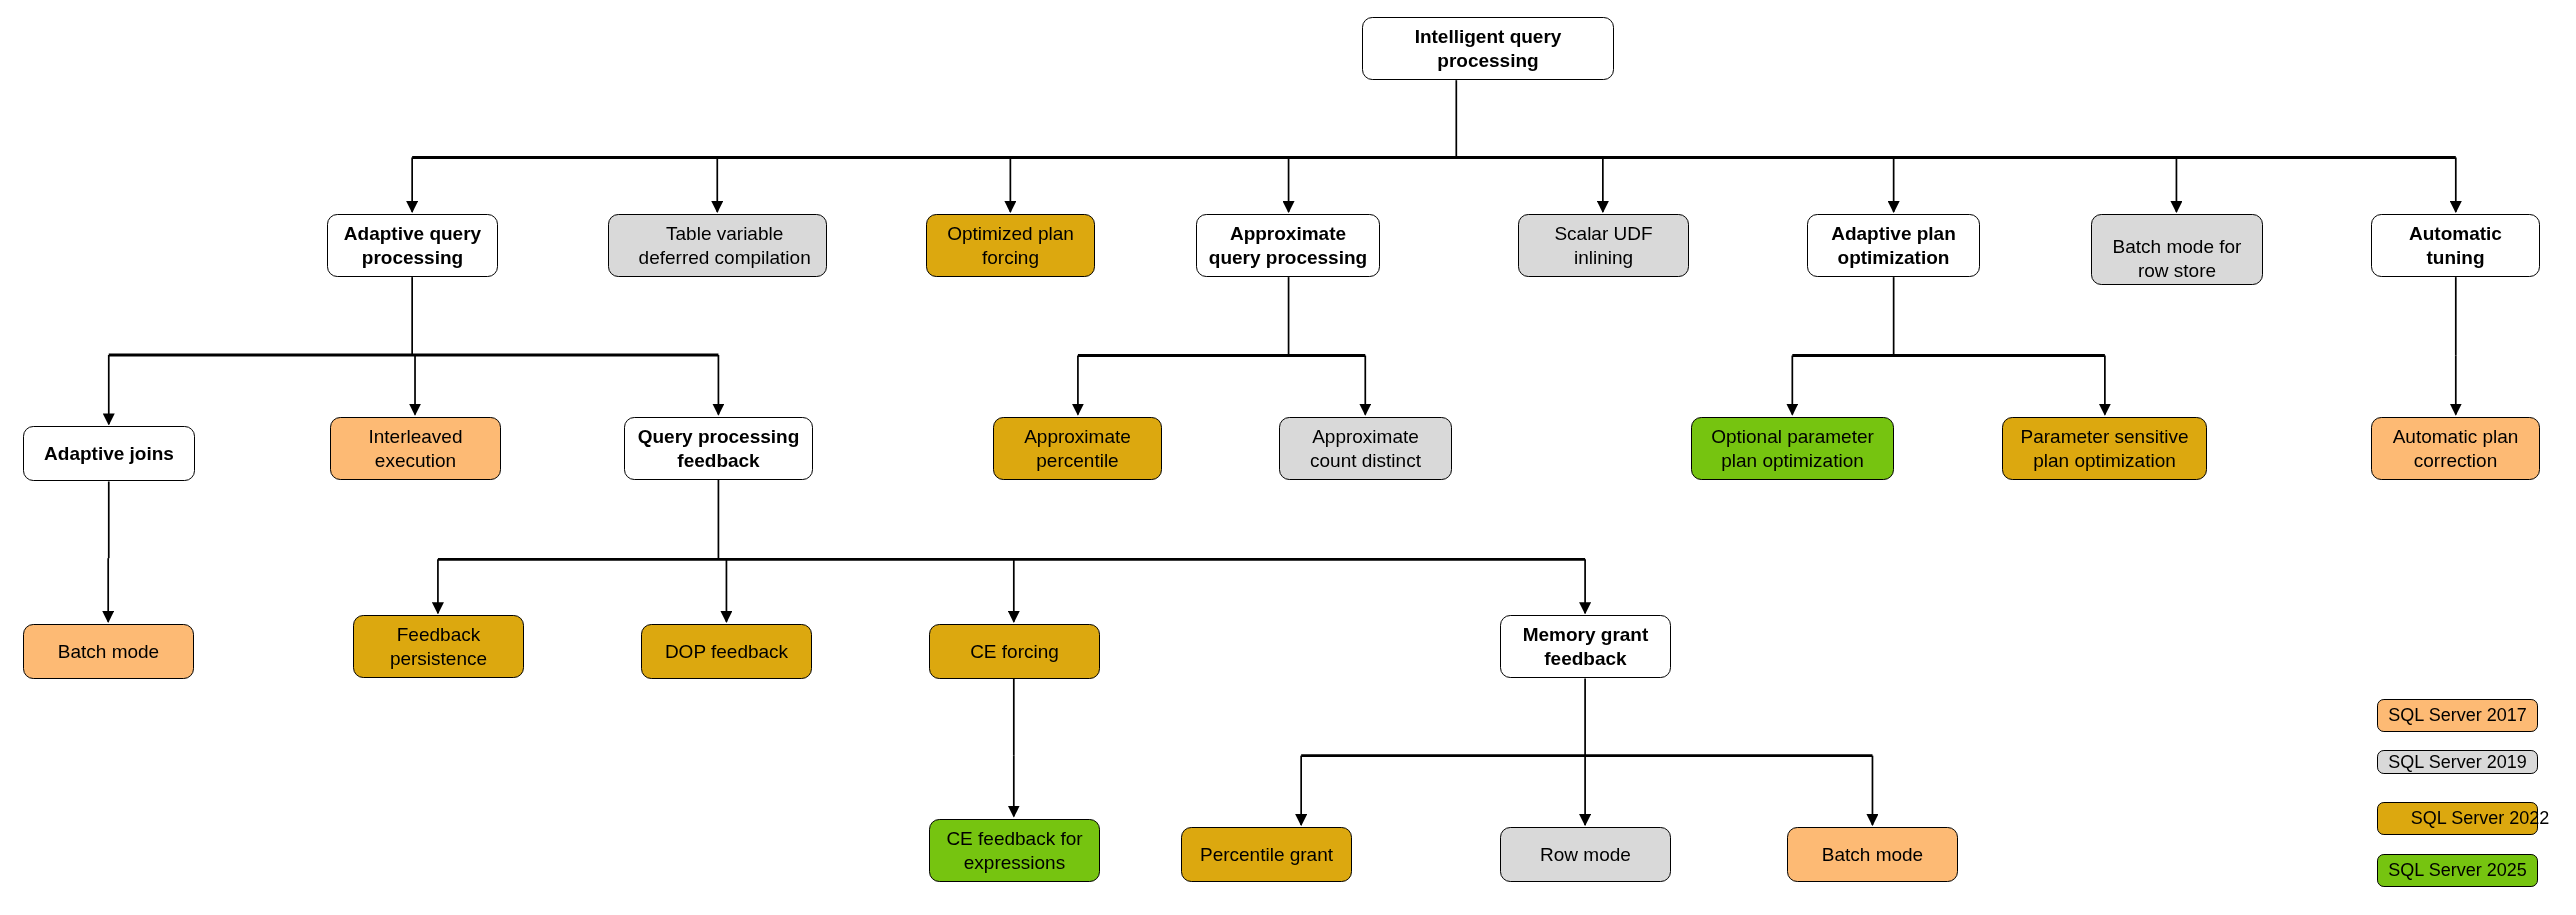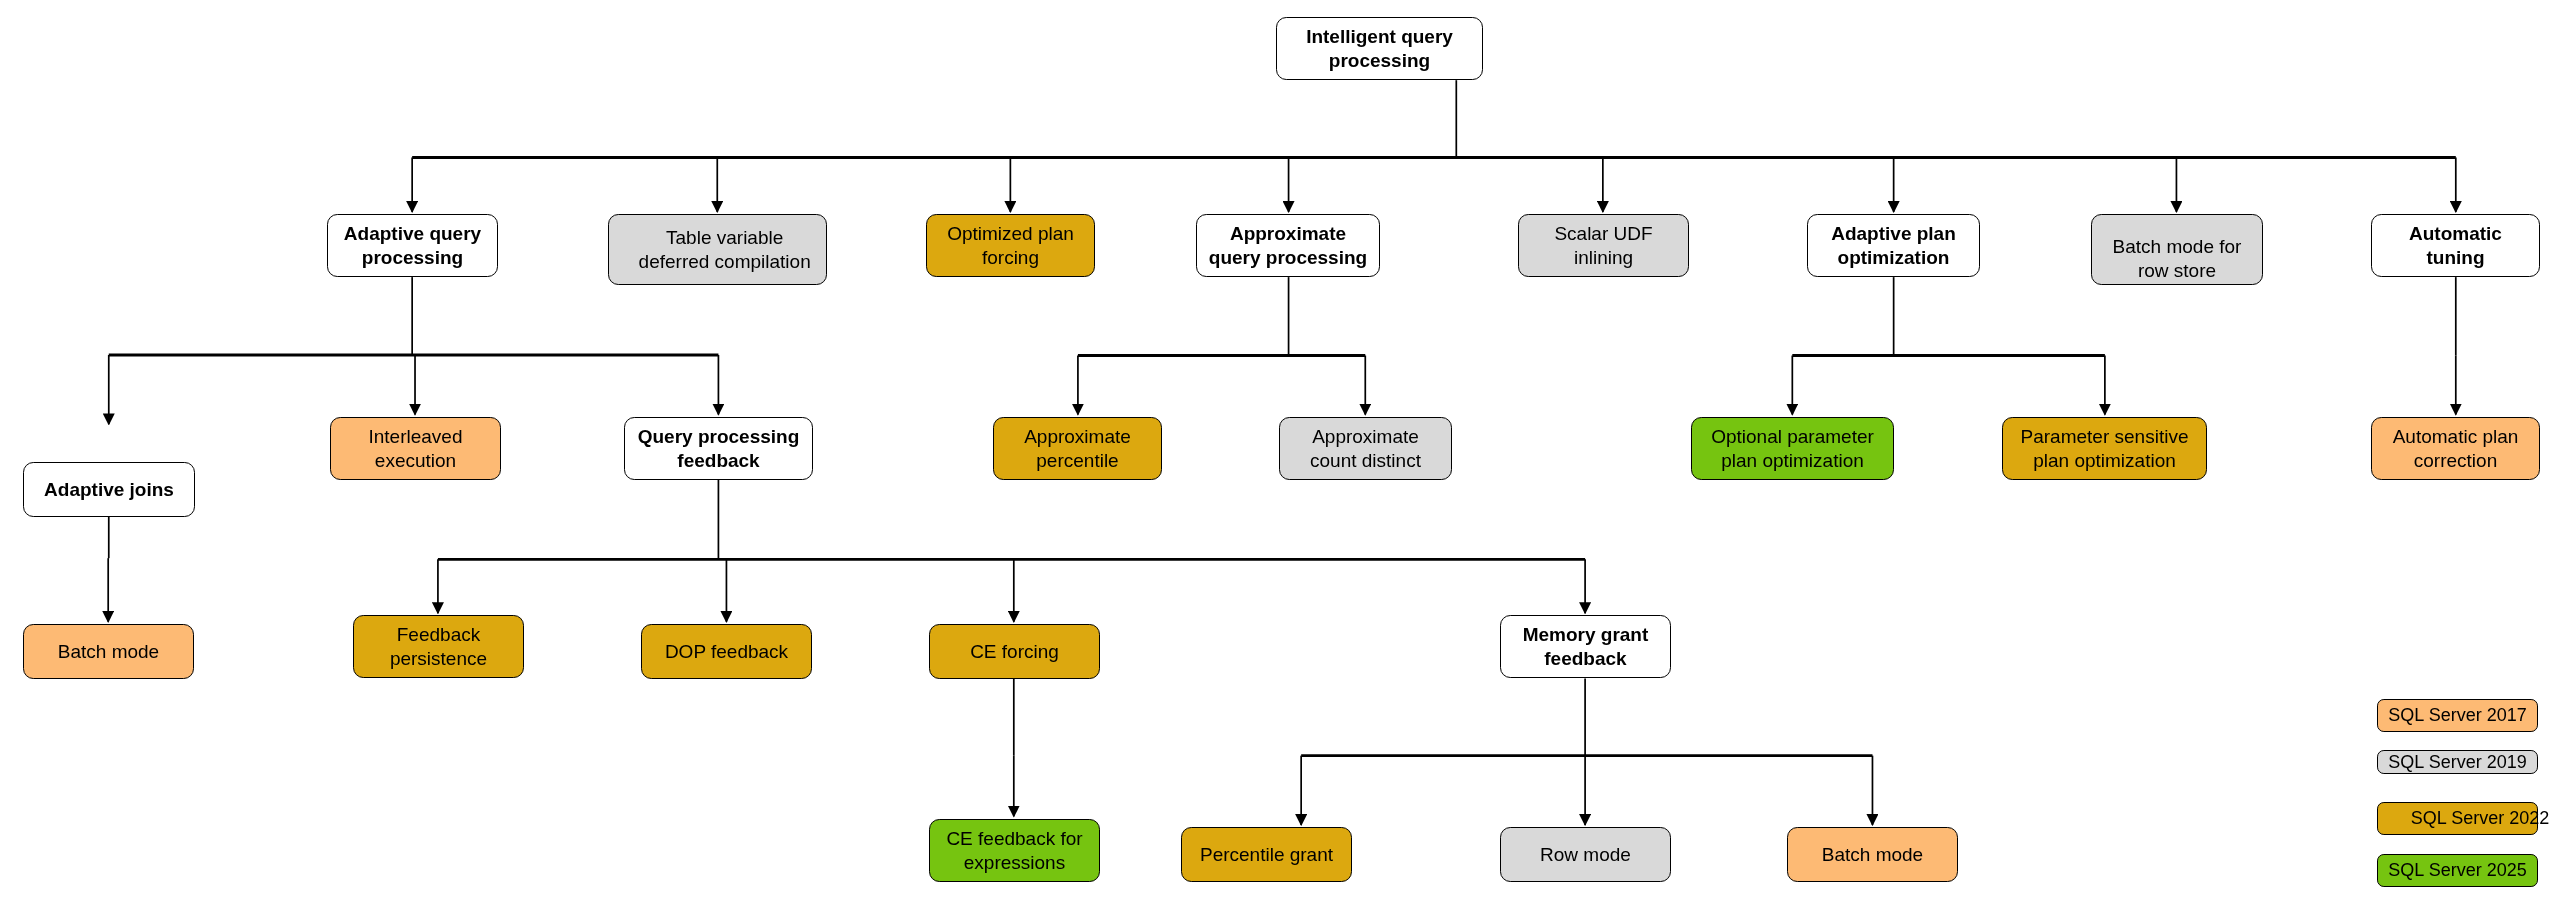--- a/index.html
+++ b/index.html
@@ -109,48 +109,48 @@
         <path d="M 1771 1186 L 1771 1320" stroke-width="3"></path>
         <path d="M 1771 1320 L 1771 1426" stroke-width="3" marker-end="url(#arrow)"></path>
         <path d="M 2769 1185 L 2769 1320" stroke-width="3"></path>
         <path d="M 2273 1320 L 3271 1320" stroke-width="5"></path>
         <path d="M 2273 1320 L 2273 1441" stroke-width="3" marker-end="url(#arrow)"></path>
         <path d="M 2769 1320 L 2769 1441" stroke-width="3" marker-end="url(#arrow)"></path>
         <path d="M 3271 1320 L 3271 1441" stroke-width="3" marker-end="url(#arrow)"></path>
       </g>
   </svg>
   <div id="nodes-layer">
-      <div class="node fill-white wbold root" style="left: 1276px; top: 17px; width: 207px; height: 63px; justify-content: center;">
+      <div class="node fill-white wbold root" style="left: 1362px; top: 17px; width: 252px; height: 63px; justify-content: center;">
         <span>Intelligent query<br>processing</span>
       </div>
       <div class="node fill-white wbold" style="left: 327px; top: 214px; width: 171px; height: 63px;">
         <span>Adaptive query<br>processing</span>
       </div>
-      <div class="node fill-gray" style="left: 608px; top: 214px; width: 219px; height: 71px; padding-left: 20px;">
+      <div class="node fill-gray" style="left: 608px; top: 214px; width: 219px; height: 63px; padding-left: 20px;">
         <span>Table variable<br>deferred compilation</span>
       </div>
       <div class="node fill-gold" style="left: 926px; top: 214px; width: 169px; height: 63px;">
         <span>Optimized plan<br>forcing</span>
       </div>
       <div class="node fill-white wbold" style="left: 1196px; top: 214px; width: 184px; height: 63px;">
         <span>Approximate<br>query processing</span>
       </div>
       <div class="node fill-gray" style="left: 1518px; top: 214px; width: 171px; height: 63px;">
         <span>Scalar UDF<br>inlining</span>
       </div>
       <div class="node fill-white wbold" style="left: 1807px; top: 214px; width: 173px; height: 63px;">
         <span>Adaptive plan<br>optimization</span>
       </div>
       <div class="node fill-gray" style="left: 2091px; top: 214px; width: 172px; height: 71px; align-items: flex-end;">
         <span>Batch mode for<br>row store</span>
       </div>
       <div class="node fill-white wbold" style="left: 2371px; top: 214px; width: 169px; height: 63px;">
         <span>Automatic<br>tuning</span>
       </div>
-      <div class="node fill-white wbold" style="left: 23px; top: 426px; width: 172px; height: 55px; margin-top: 36px;">
+      <div class="node fill-white wbold" style="left: 23px; top: 426px; width: 172px; height: 55px;">
         <span>Adaptive joins</span>
       </div>
       <div class="node fill-blue" style="left: 330px; top: 417px; width: 171px; height: 63px;">
         <span>Interleaved<br>execution</span>
       </div>
       <div class="node fill-white wbold" style="left: 624px; top: 417px; width: 189px; height: 63px;">
         <span>Query processing<br>feedback</span>
       </div>
       <div class="node fill-gold" style="left: 993px; top: 417px; width: 169px; height: 63px;">
         <span>Approximate<br>percentile</span>

